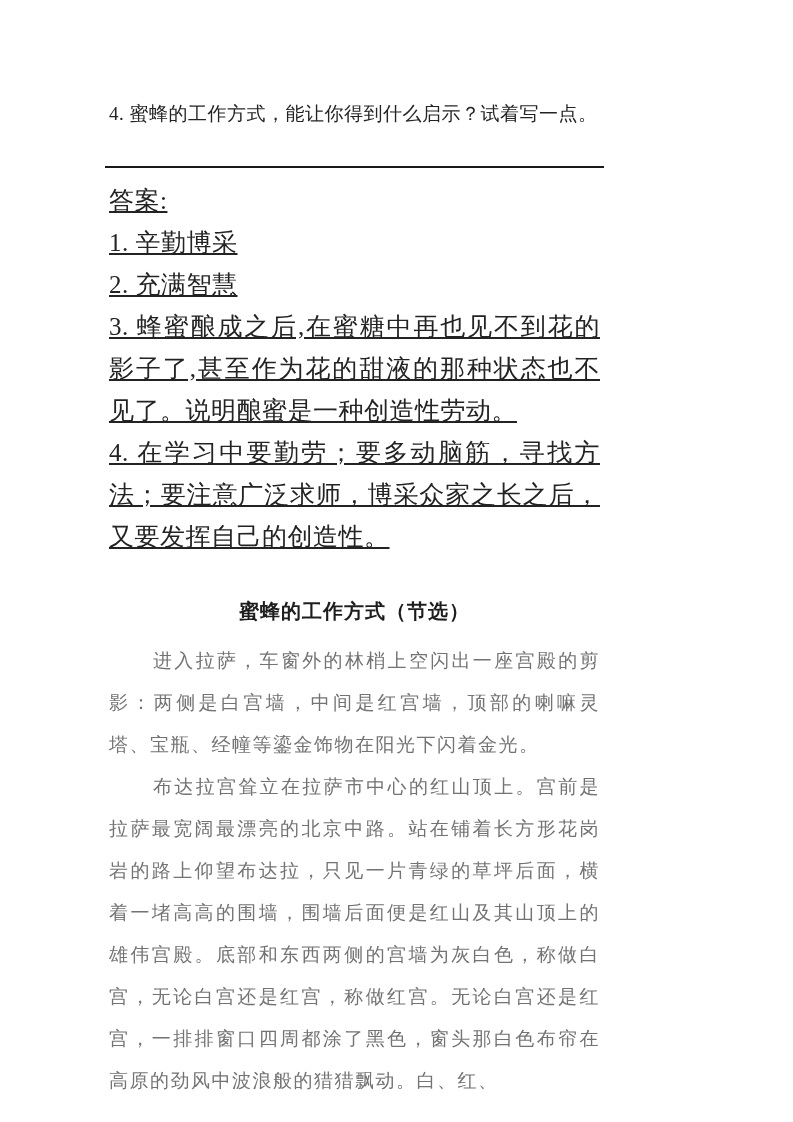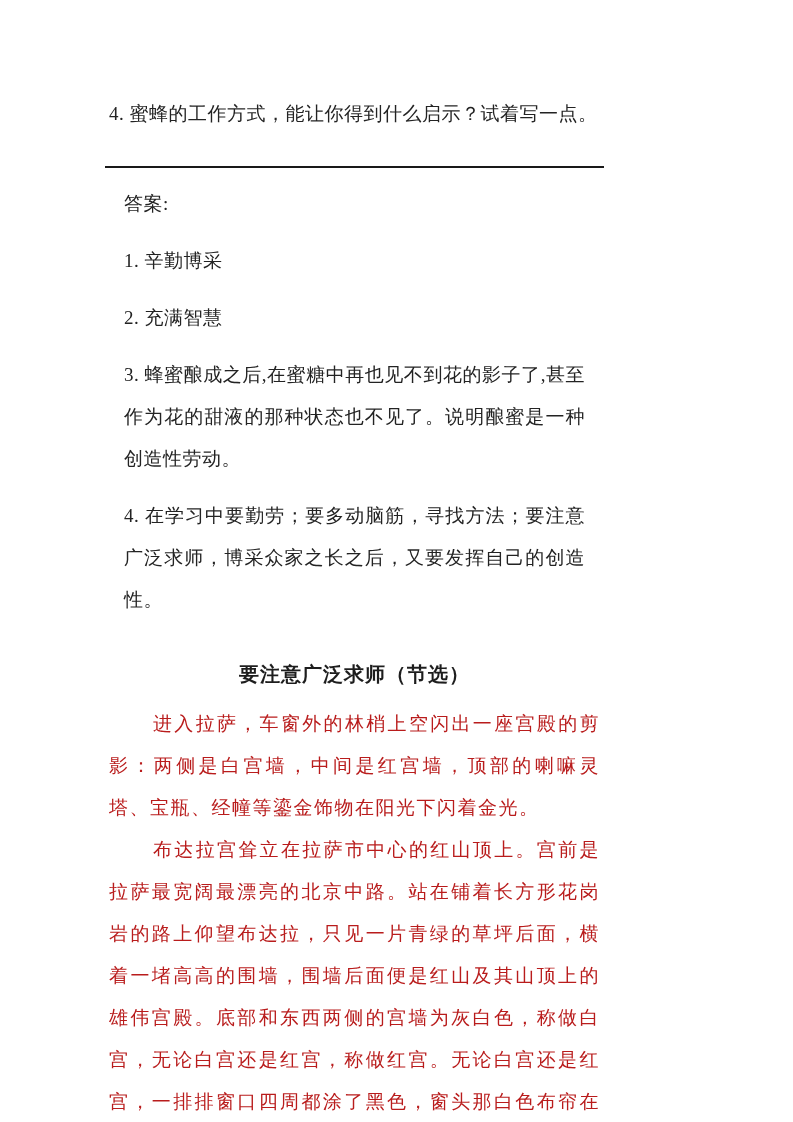--- a/index.html
+++ b/index.html
@@ -26,45 +26,46 @@
     letter-spacing: 0.5px;
     text-align: justify;
   }
   .divider {
     border: none;
     border-top: 2px solid #191919;
     width: 499px;
     margin: 38px 0 12px -4px;
   }
   .answers p {
-    margin: 15px;
-    font-size: 19px;
+    margin: 0;
+    font-size: 25px;
     line-height: 42px;
     letter-spacing: 0.5px;
     text-align: justify;
+    text-decoration: underline;
   }
   
   .reading-title {
     margin: 32px 0 0 0;
     font-family: "Liberation Sans", sans-serif;
     font-weight: bold;
     font-size: 20px;
     line-height: 42px;
     letter-spacing: 1px;
     text-align: center;
     color: #1d1d1d;
   }
   .reading p {
     margin: 0;
     font-size: 19px;
     line-height: 42px;
     letter-spacing: 1.5px;
     text-align: justify;
     text-indent: 44px;
-    color: #b91c1c;
+    color: #737373;
   }
   .reading p:first-of-type {
     margin-top: 8px;
   }
 </style>
 </head>
 <body>
 
 <div class="page">
 
@@ -76,18 +77,18 @@
     <div class="answers">
       <p>答案:</p>
       <p>1. 辛勤博采</p>
       <p>2. 充满智慧</p>
       <p>3. 蜂蜜酿成之后,在蜜糖中再也见不到花的影子了,甚至作为花的甜液的那种状态也不见了。说明酿蜜是一种创造性劳动。</p>
       <p>4. 在学习中要勤劳；要多动脑筋，寻找方法；要注意广泛求师，博采众家之长之后，又要发挥自己的创造性。</p>
     </div>
   </section>
 
   <section class="reading">
-    <h2 class="reading-title">要注意广泛求师（节选）</h2>
+    <h2 class="reading-title">蜜蜂的工作方式（节选）</h2>
     <p>进入拉萨，车窗外的林梢上空闪出一座宫殿的剪影：两侧是白宫墙，中间是红宫墙，顶部的喇嘛灵塔、宝瓶、经幢等鎏金饰物在阳光下闪着金光。</p>
     <p>布达拉宫耸立在拉萨市中心的红山顶上。宫前是拉萨最宽阔最漂亮的北京中路。站在铺着长方形花岗岩的路上仰望布达拉，只见一片青绿的草坪后面，横着一堵高高的围墙，围墙后面便是红山及其山顶上的雄伟宫殿。底部和东西两侧的宫墙为灰白色，称做白宫，无论白宫还是红宫，称做红宫。无论白宫还是红宫，一排排窗口四周都涂了黑色，窗头那白色布帘在高原的劲风中波浪般的猎猎飘动。白、红、</p>
   </section>
 
 </div>
 
 </body></html>

